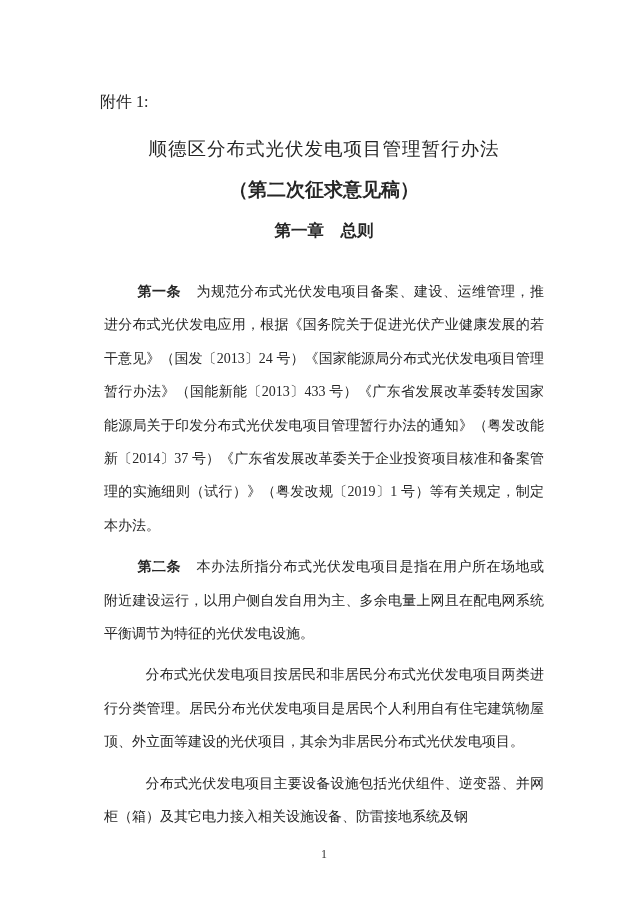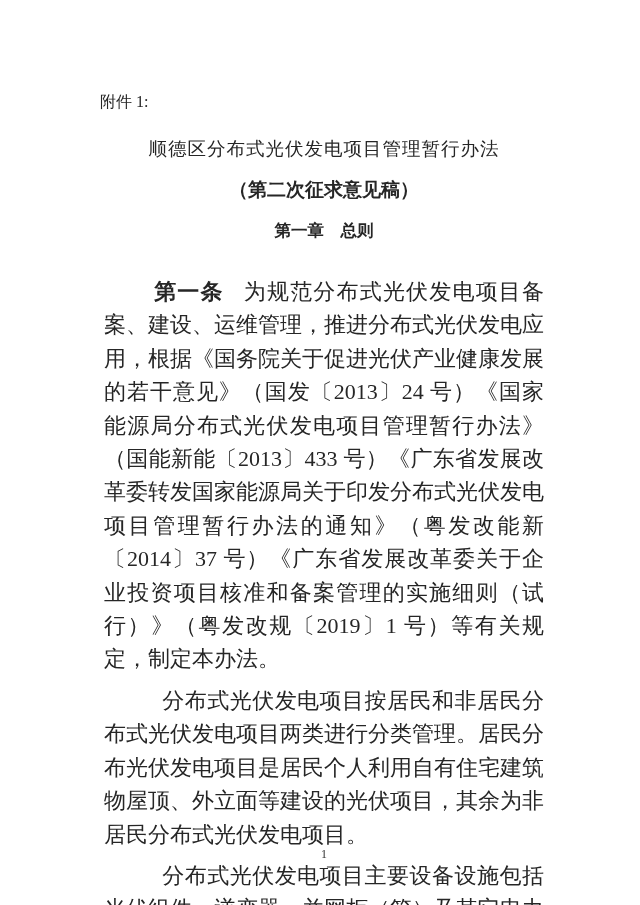--- a/index.html
+++ b/index.html
@@ -42,21 +42,21 @@
     margin-bottom: 9px;
   }
   .chapter-heading {
     font-size: 16.5px;
     font-weight: bold;
     text-align: center;
     line-height: 24px;
     margin-bottom: 20px;
   }
   .body-text p {
-    font-size: 22px;
+    font-size: 14px;
     line-height: 33.4px;
     text-align: justify;
     text-justify: inter-character;
     text-align-last: left;
     text-indent: 2.1em;
     margin: 0;
   }
   .lead {
     font-weight: bold;
   }
@@ -85,20 +85,21 @@
     <div class="doc-title">顺德区分布式光伏发电项目管理暂行办法</div>
 
     <div class="doc-subtitle">（第二次征求意见稿）</div>
 
     <div class="chapter-heading">第一章　总则</div>
 
     <div class="body-text">
 
       <p><span class="lead">第一条</span><span>为规范分布式光伏发电项目备案、建设、运维管理，推进分布式光伏发电应用，根据《国务院关于促进光伏产业健康发展的若干意见》（国发〔2013〕24 号）《国家能源局分布式光伏发电项目管理暂行办法》（国能新能〔2013〕433 号）《广东省发展改革委转发国家能源局关于印发分布式光伏发电项目管理暂行办法的通知》（粤发改能新〔2014〕37 号）《广东省发展改革委关于企业投资项目核准和备案管理的实施细则（试行）》（粤发改规〔2019〕1 号）等有关规定，制定本办法。</span></p>
 
+      <p><span class="lead">第二条</span><span>本办法所指分布式光伏发电项目是指在用户所在场地或附近建设运行，以用户侧自发自用为主、多余电量上网且在配电网系统平衡调节为特征的光伏发电设施。</span></p>
 
       <p><span class="lead"></span><span>分布式光伏发电项目按居民和非居民分布式光伏发电项目两类进行分类管理。居民分布光伏发电项目是居民个人利用自有住宅建筑物屋顶、外立面等建设的光伏项目，其余为非居民分布式光伏发电项目。</span></p>
 
       <p><span class="lead"></span><span>分布式光伏发电项目主要设备设施包括光伏组件、逆变器、并网柜（箱）及其它电力接入相关设施设备、防雷接地系统及钢</span></p>
 
     </div>
   </div>
 
   <div class="page-number">1</div>
 </div>

